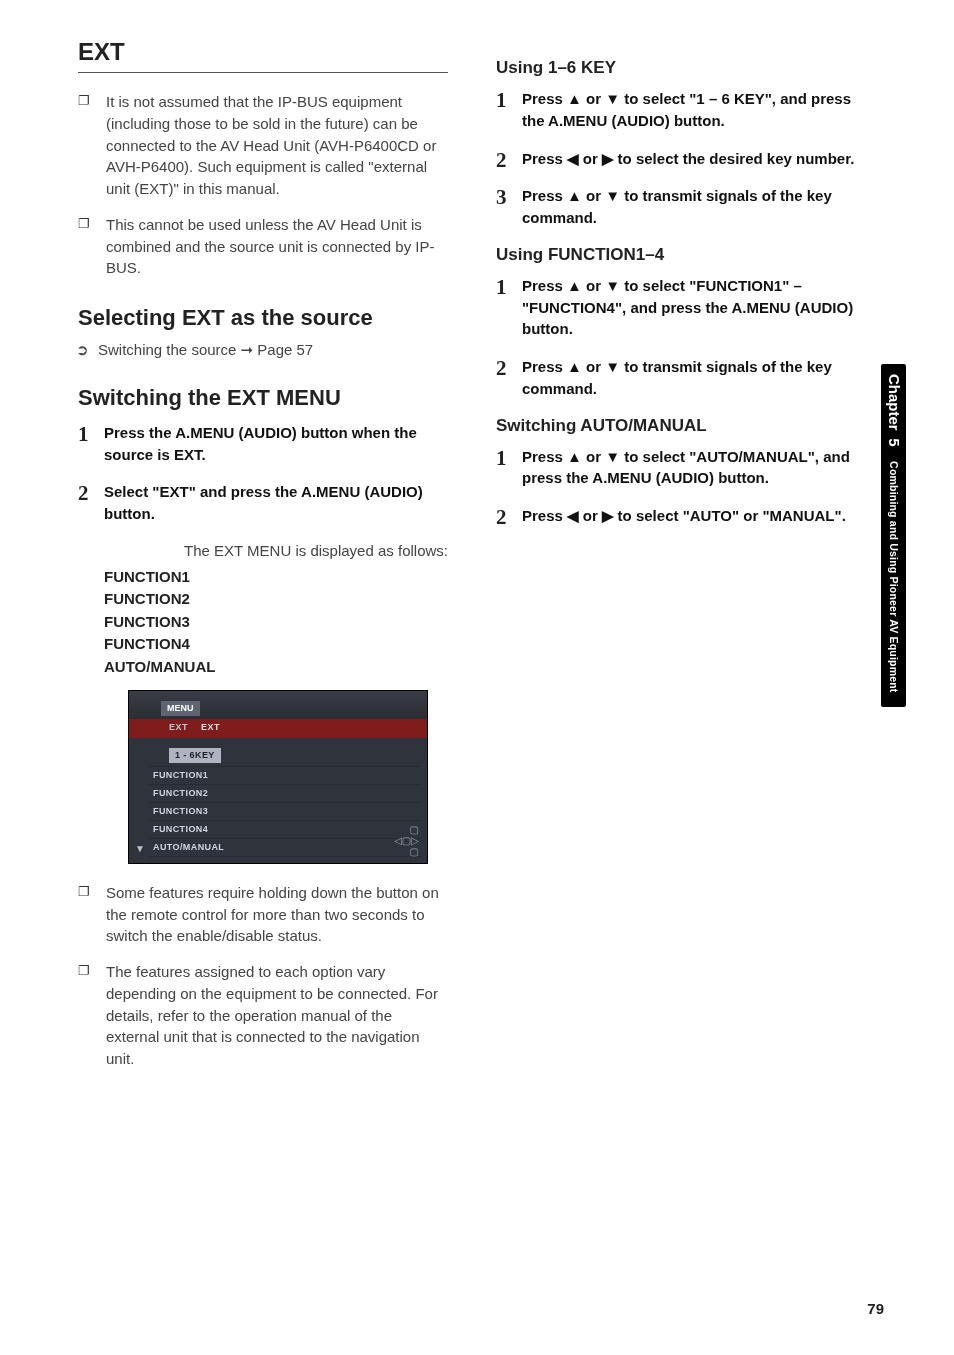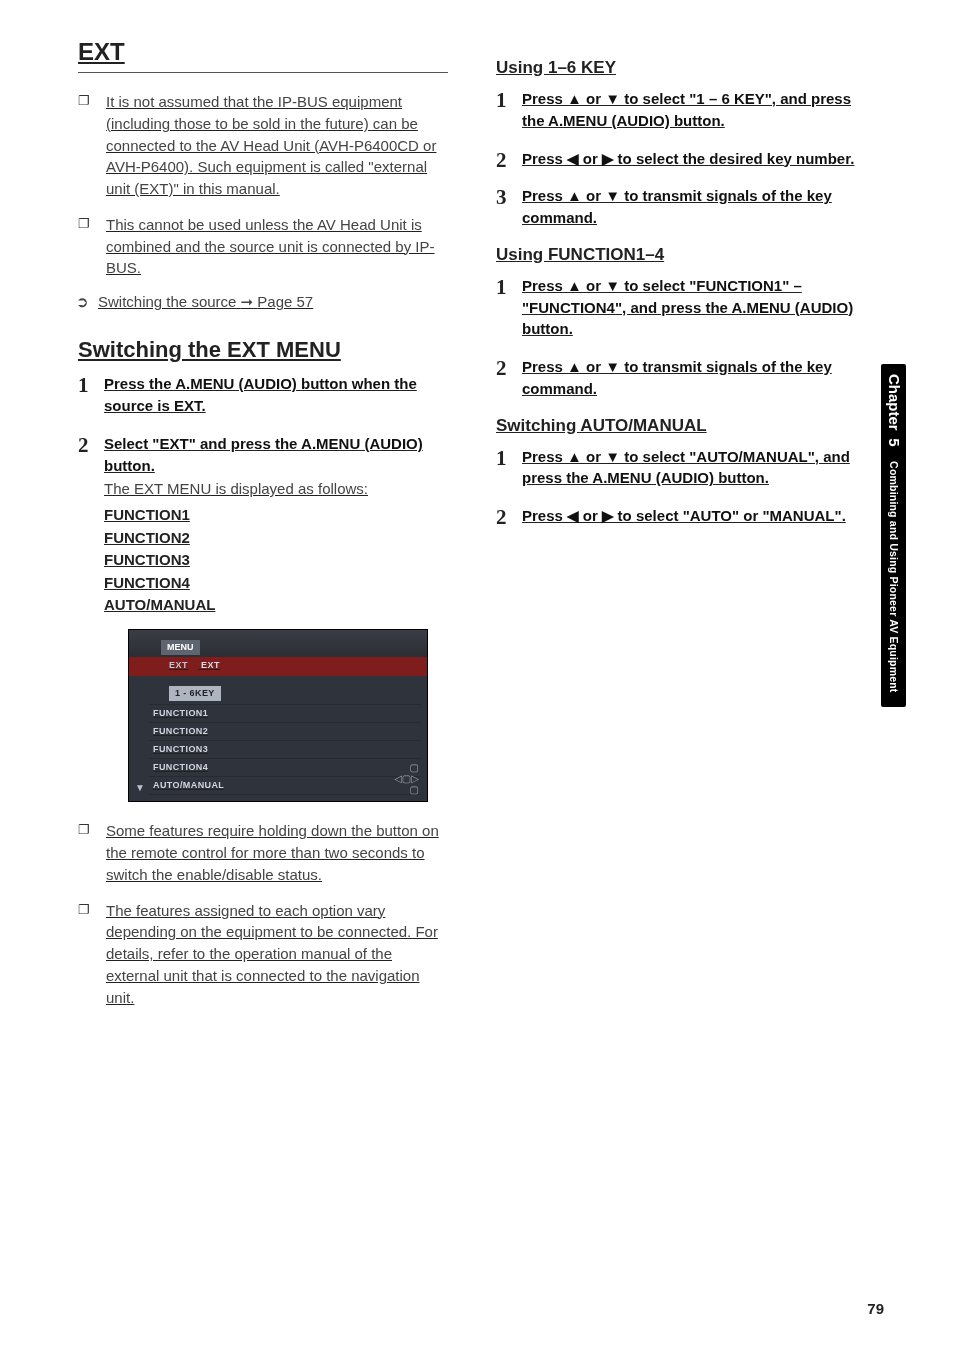--- a/index.html
+++ b/index.html
@@ -1,34 +1,34 @@
 <!DOCTYPE html>
 <html><head>
 <meta charset="utf-8">
 <style>
   * { box-sizing: border-box; margin: 0; padding: 0; }
   html, body { width: 954px; height: 1355px; background: #fff; font-family: Arial, Helvetica, sans-serif; color: #222; }
-  .page { position: relative; width: 954px; height: 1355px; padding: 38px 70px 40px 78px; text-decoration: underline; }
+  .page { position: relative; width: 954px; height: 1355px; padding: 38px 70px 40px 78px; }
   .columns { display: flex; gap: 48px; }
   .col { flex: 1 1 0; }
   h1.sec-title { font-size: 24px; font-weight: 700; margin-bottom: 6px; }
   .rule { border-bottom: 1px solid #555; margin-bottom: 18px; }
   h2.subhead { font-size: 22px; font-weight: 700; margin: 26px 0 10px 0; line-height: 1.2; }
   h3.minor { font-size: 17px; font-weight: 700; margin: 14px 0 10px 0; }
   .bullets { list-style: none; padding-left: 20px; }
   .bullets li { position: relative; padding-left: 8px; margin-bottom: 14px; font-size: 15px; line-height: 1.45; color: #444; }
   .bullets li::before { content: "❐"; position: absolute; left: -20px; top: 1px; font-size: 13px; color: #333; }
   .refline { font-size: 15px; color: #444; padding-left: 20px; position: relative; }
   .refline::before { content: "➲"; position: absolute; left: -2px; top: 0; font-size: 15px; }
   .arrow { font-weight: 400; }
   ol.steps { list-style: none; counter-reset: step; padding-left: 0; }
   ol.steps > li { counter-increment: step; position: relative; padding-left: 26px; margin-bottom: 16px; font-size: 15px; line-height: 1.45; }
   ol.steps > li::before { content: counter(step); position: absolute; left: 0; top: -3px; font-size: 21px; font-weight: 700; font-family: Georgia, 'Times New Roman', serif; }
   ol.steps > li .step-head { font-weight: 700; color: #111; }
-  ol.steps > li .step-body { color: #444; font-weight: 400; display: block; margin-top: 2px; }
+  ol.steps > li .step-body { color: #444; font-weight: 400; display: block; margin-top: 15px; text-align: right; }
   .menu-list { font-weight: 700; font-size: 15px; line-height: 1.5; margin-top: 4px; }
   
   .screenshot { width: 300px; margin: 12px 0 18px 24px; background: #7f1d1d; border: 1px solid #000; position: relative; font-family: Arial, sans-serif; }
   .ss-top { background: linear-gradient(#3a3d45,#2a2d33); padding: 4px 8px 2px 8px; }
   .ss-tab { display: inline-block; background: #5e6470; color: #fff; font-size: 9px; font-weight: 700; padding: 1px 6px; margin-left: 24px; }
   .ss-srcrow { padding: 2px 8px 4px 8px; color: #d8dce6; font-size: 9px; font-weight: 700; letter-spacing: 0.5px; margin-left: 32px; }
   .ss-srcrow .lbl { color: #bfc5d0; margin-right: 10px; }
   .ss-body { background: #2f333b; padding: 2px 6px 6px 6px; }
   .ss-row { color: #cfd5e0; font-size: 9px; font-weight: 700; letter-spacing: 0.4px; padding: 2px 4px; border-bottom: 1px solid #272a31; margin-left: 14px; }
   .ss-row.hl { background: #aeb4c0; color: #1c1f26; display: inline-block; padding: 1px 6px; border: none; margin-left: 20px; }
@@ -52,20 +52,21 @@
 
     <div class="col">
       <h1 class="sec-title">EXT</h1>
       <div class="rule"></div>
 
       <ul class="bullets">
         <li>It is not assumed that the IP-BUS equipment (including those to be sold in the future) can be connected to the AV Head Unit (AVH-P6400CD or AVH-P6400). Such equipment is called "external unit (EXT)" in this manual.</li>
         <li>This cannot be used unless the AV Head Unit is combined and the source unit is connected by IP-BUS.</li>
       </ul>
 
+      <h2 class="subhead">Selecting EXT as the source</h2>
       <p class="refline">
         <span>Switching the source</span>
         <span class="arrow">➞</span>
         <span>Page 57</span>
       </p>
 
       <h2 class="subhead">Switching the EXT MENU</h2>
 
       <ol class="steps">
         <li>

